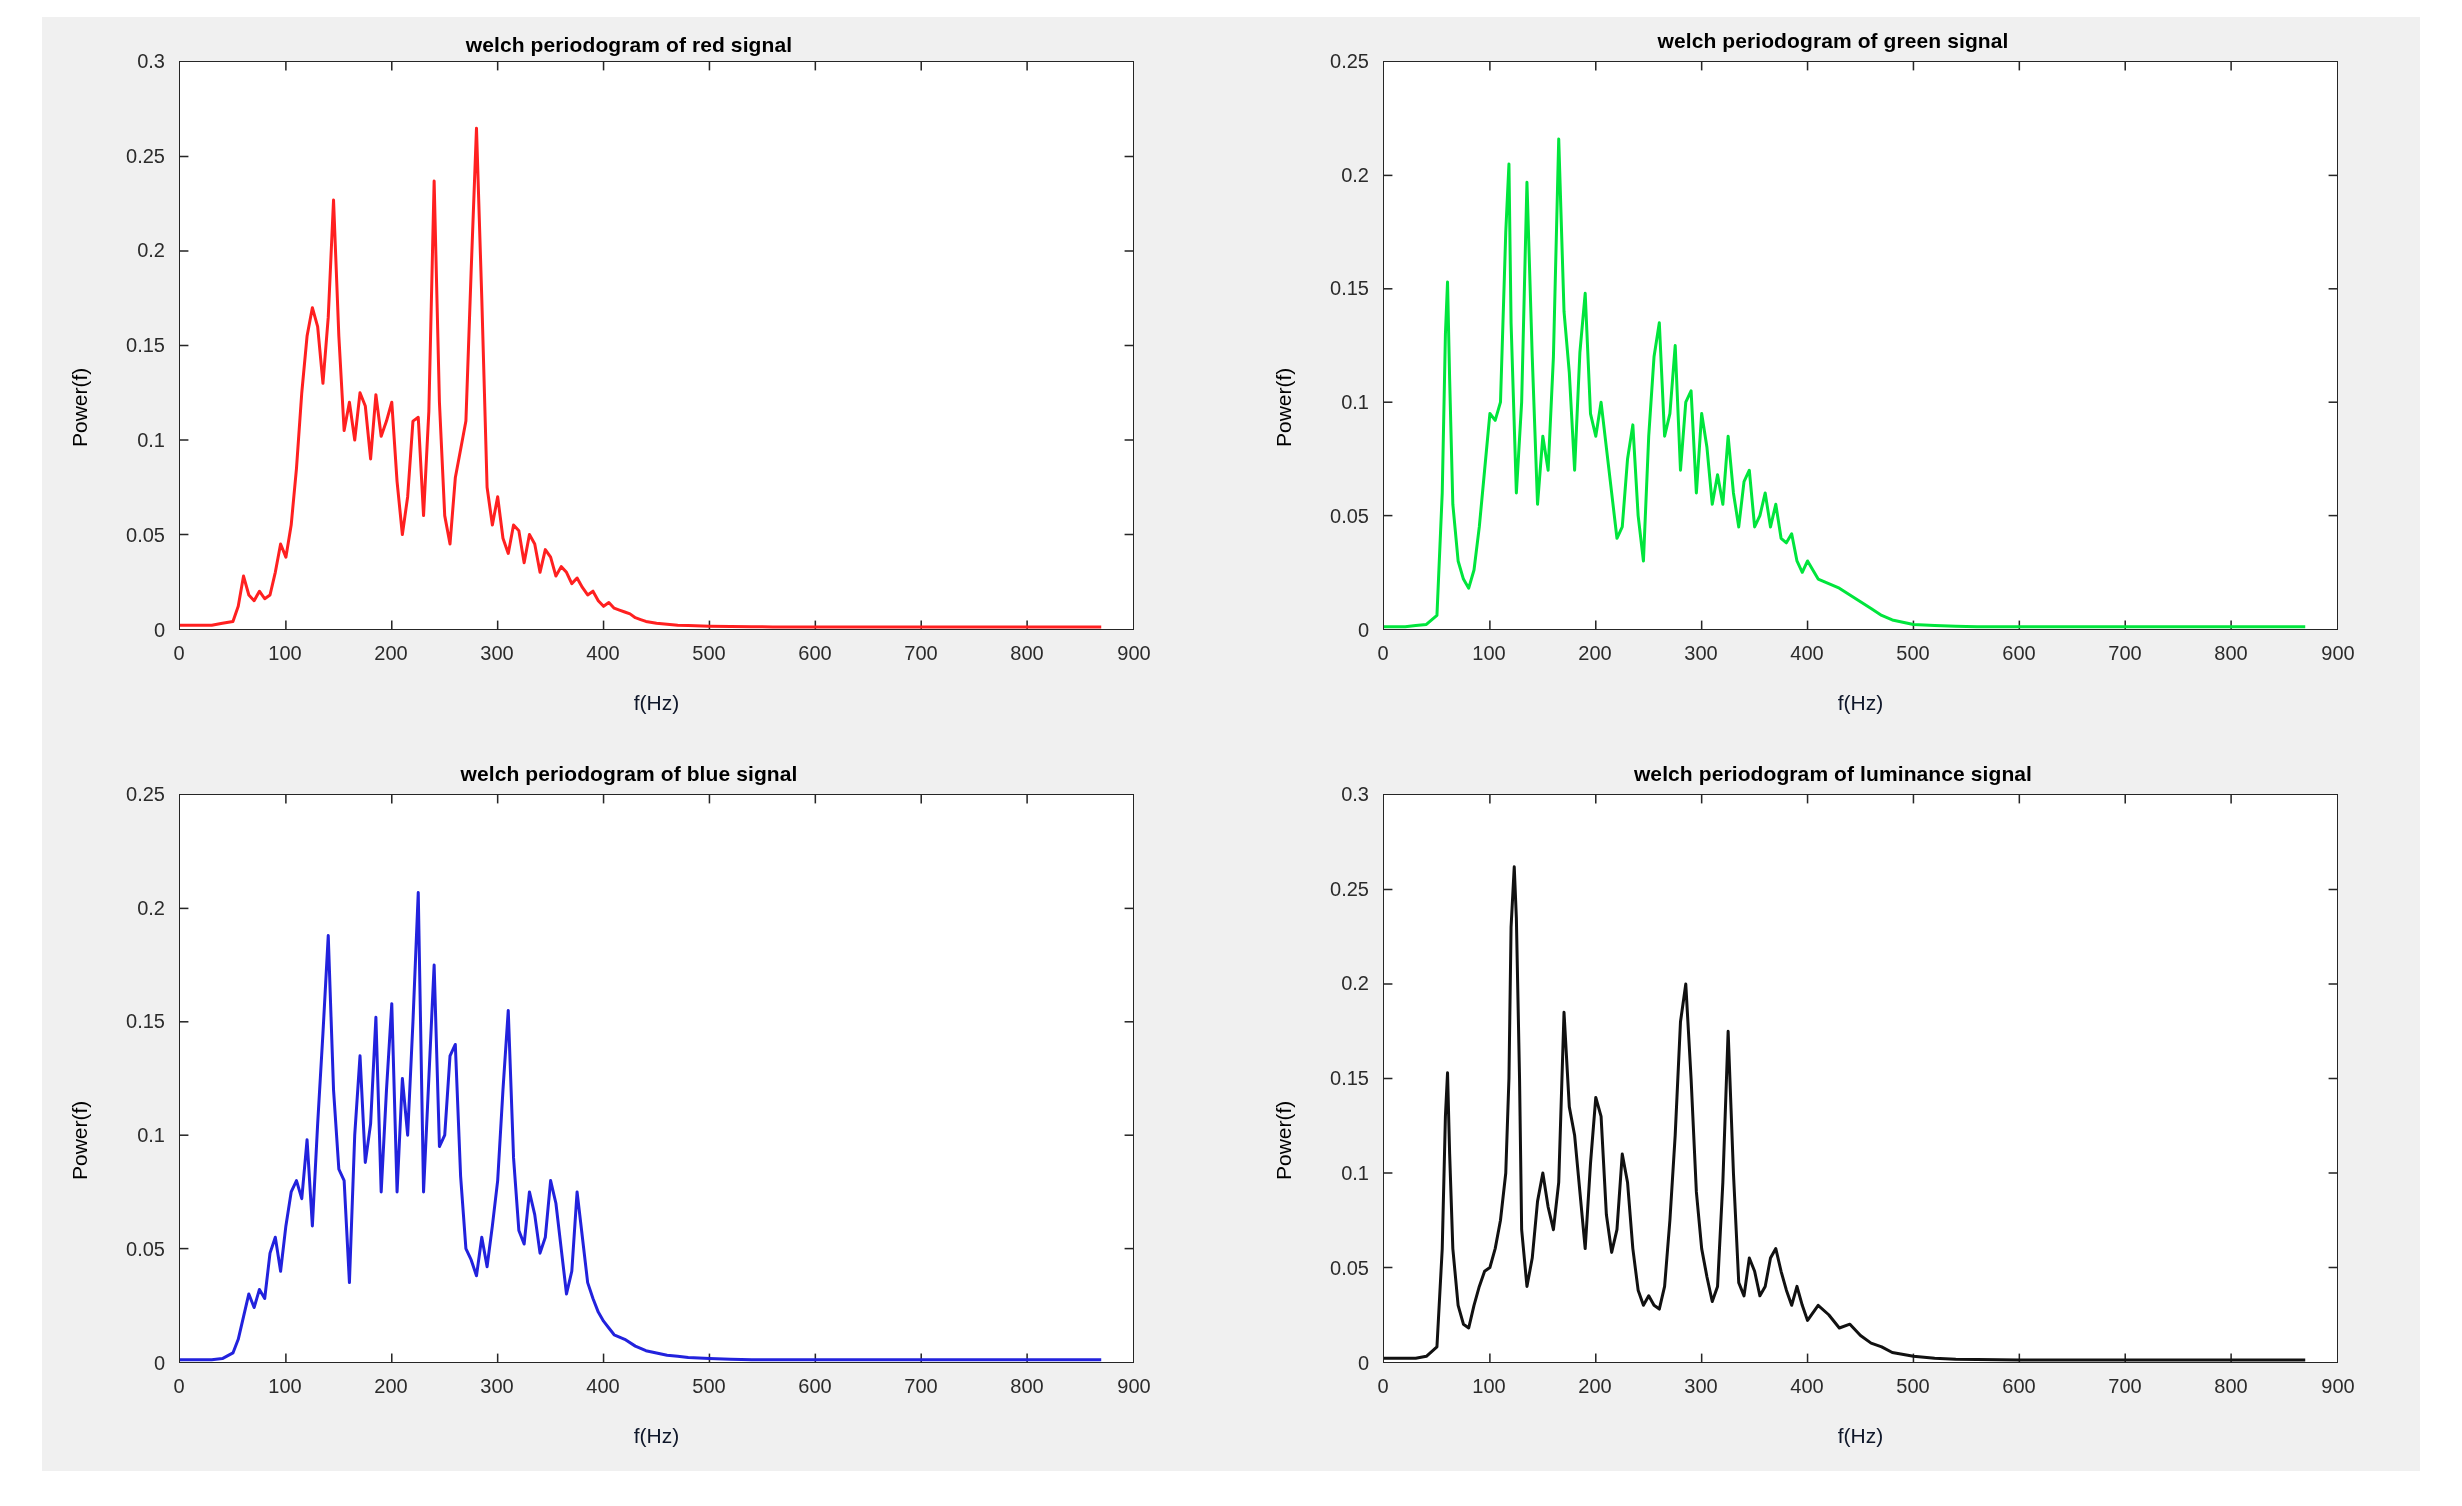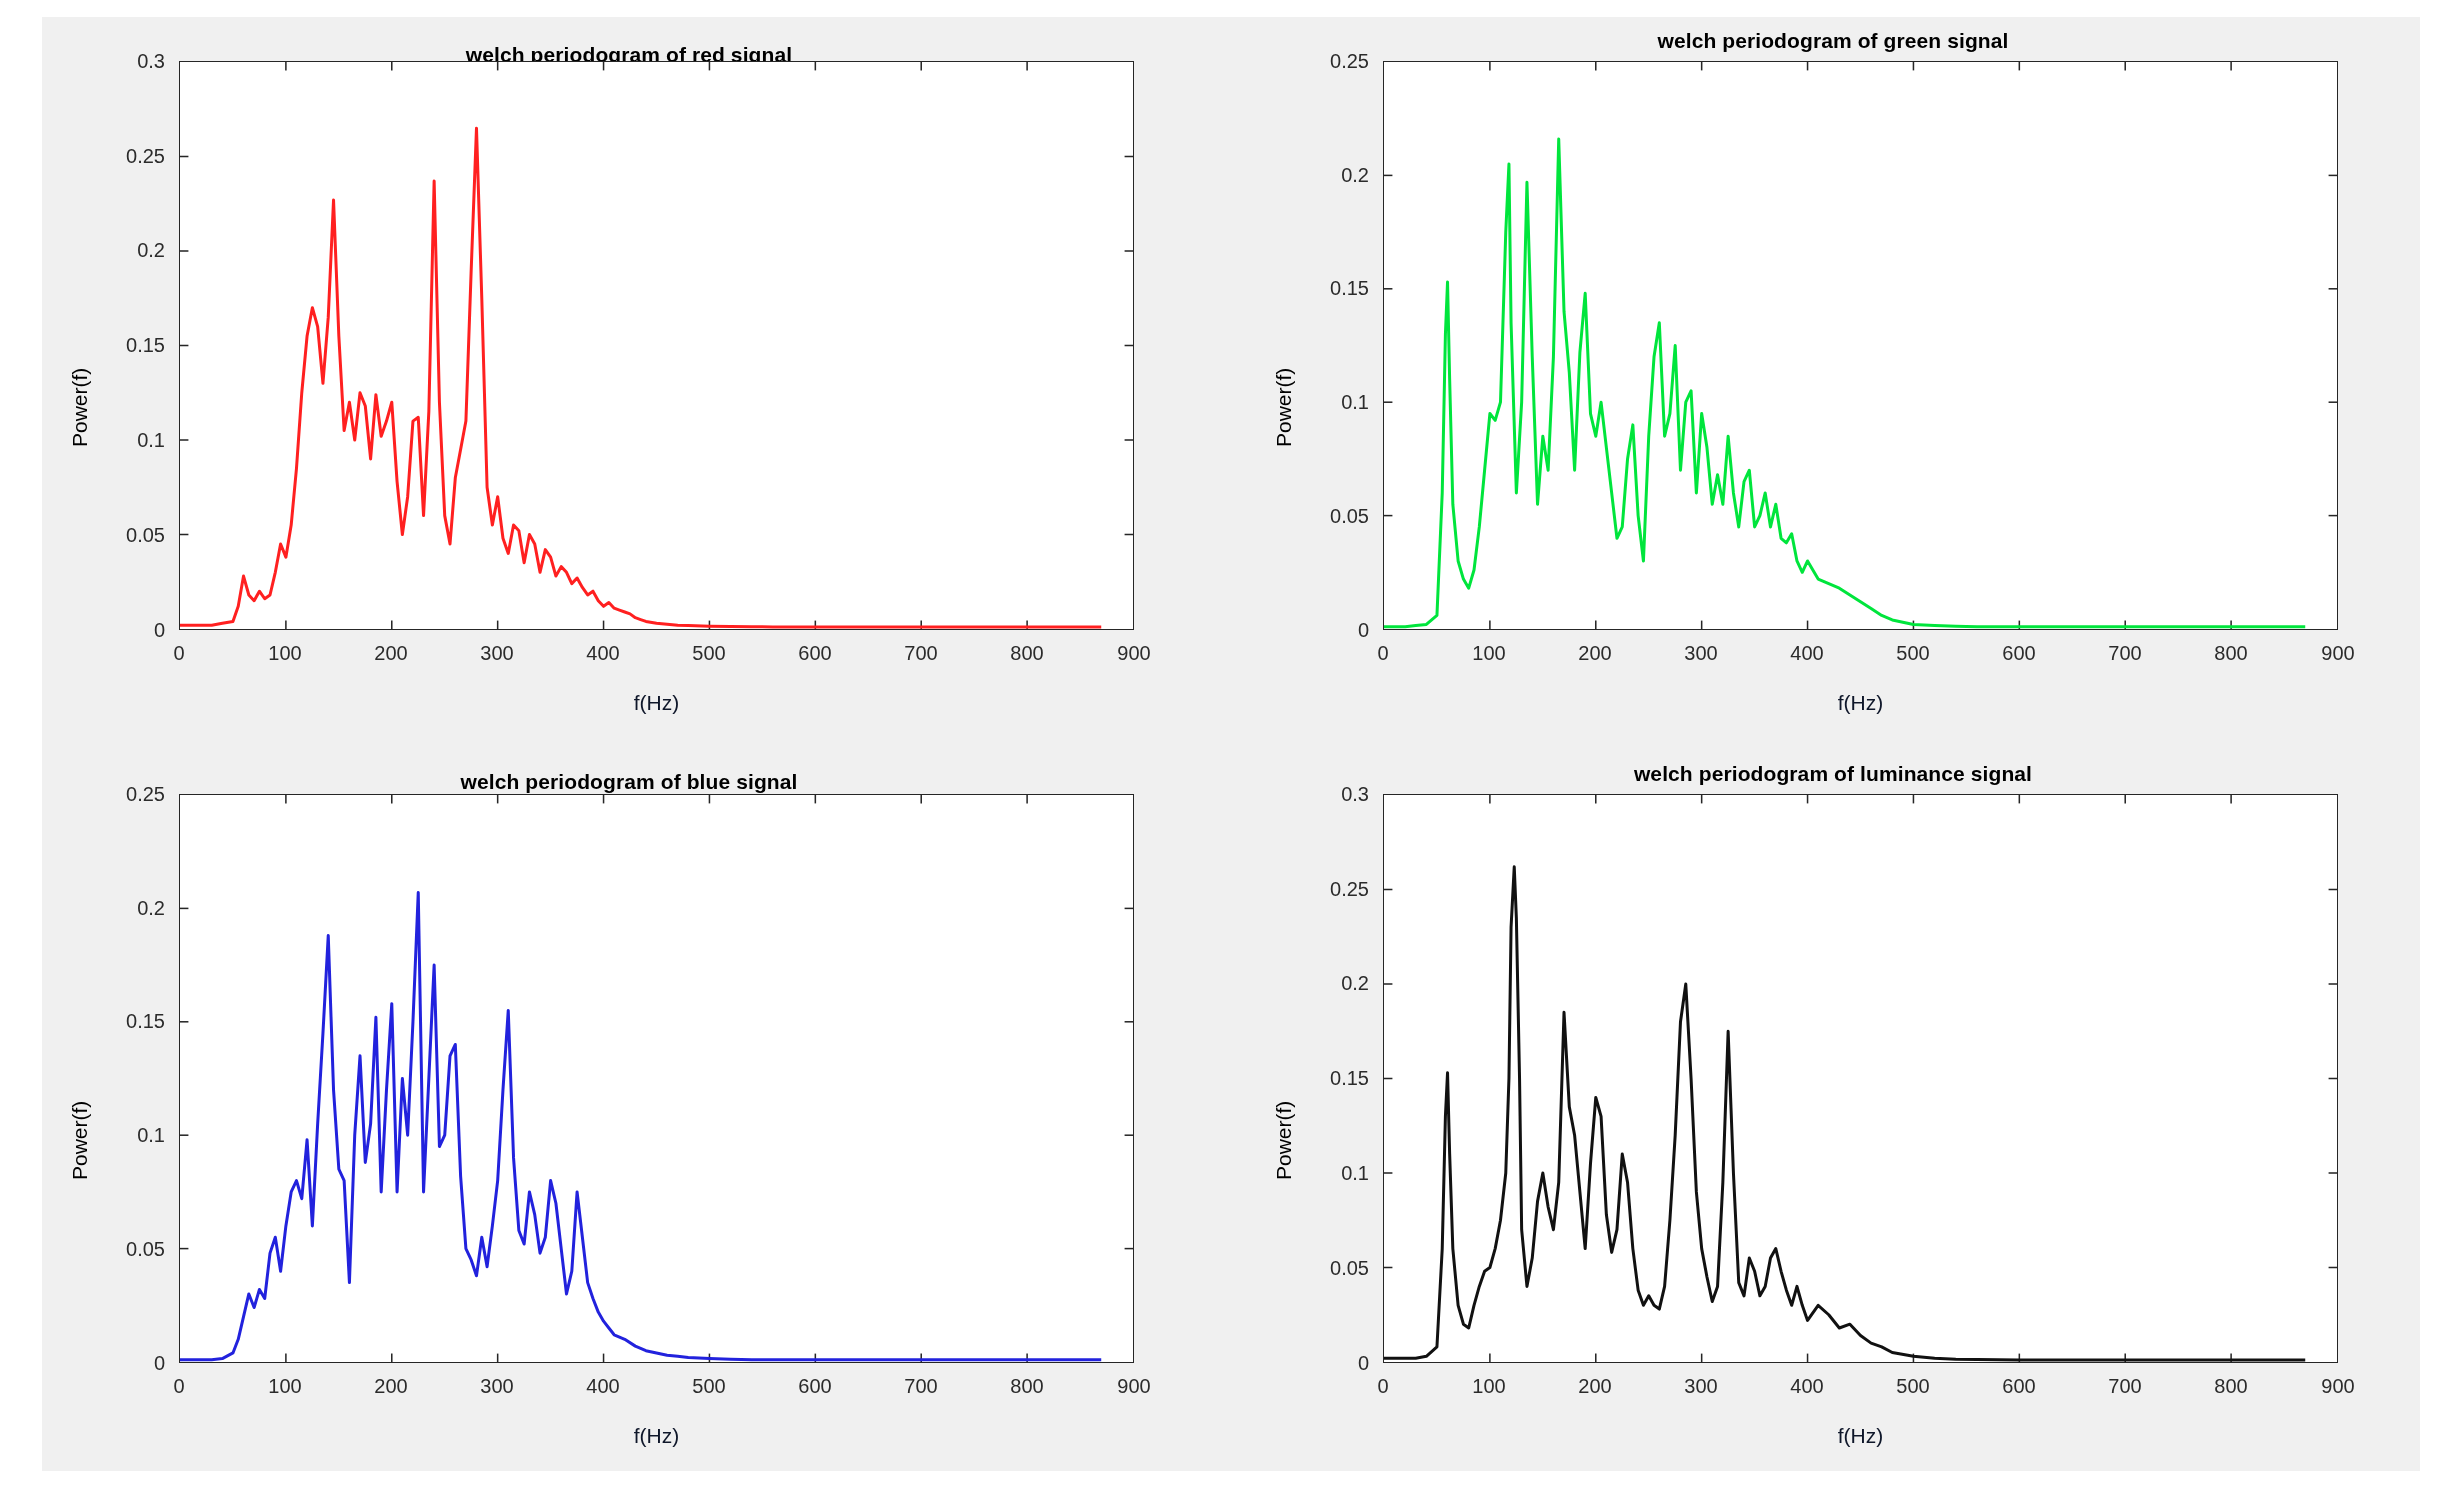--- a/index.html
+++ b/index.html
@@ -65,21 +65,21 @@
     transform-origin:0 0;
     transform:rotate(-90deg);
   }
 </style>
 </head>
 <body>
 
 <div id="figure">
 
   <div class="subplot" style="left:0px; top:0px; width:1174px; height:713px;">
-    <div class="sp-title" style="top:26px;">welch periodogram of red signal</div>
+    <div class="sp-title" style="top:16px;">welch periodogram of red signal</div>
     <div class="axes-box" id="axes-0" style="left:137px; top:44px; width:955px; height:569px;">
         <svg viewBox="0 0 1245 742" preserveAspectRatio="none">
           <line x1="138.33333333333331" x2="138.33333333333331" y1="742" y2="731" stroke="#262626" stroke-width="2"></line>
           <line x1="138.33333333333331" x2="138.33333333333331" y1="0" y2="11" stroke="#262626" stroke-width="2"></line>
           <line x1="276.66666666666663" x2="276.66666666666663" y1="742" y2="731" stroke="#262626" stroke-width="2"></line>
           <line x1="276.66666666666663" x2="276.66666666666663" y1="0" y2="11" stroke="#262626" stroke-width="2"></line>
           <line x1="415" x2="415" y1="742" y2="731" stroke="#262626" stroke-width="2"></line>
           <line x1="415" x2="415" y1="0" y2="11" stroke="#262626" stroke-width="2"></line>
           <line x1="553.3333333333333" x2="553.3333333333333" y1="742" y2="731" stroke="#262626" stroke-width="2"></line>
           <line x1="553.3333333333333" x2="553.3333333333333" y1="0" y2="11" stroke="#262626" stroke-width="2"></line>
@@ -174,21 +174,21 @@
         <div class="xtick-label" style="left: 561px; top: 625px;">400</div>
         <div class="xtick-label" style="left: 667px; top: 625px;">500</div>
         <div class="xtick-label" style="left: 773px; top: 625px;">600</div>
         <div class="xtick-label" style="left: 879px; top: 625px;">700</div>
         <div class="xtick-label" style="left: 985px; top: 625px;">800</div>
         <div class="xtick-label" style="left: 1092px; top: 625px;">900</div>
       </div>
   </div>
 
   <div class="subplot" style="left:0px; top:733px; width:1174px; height:713px;">
-    <div class="sp-title" style="top:12.3px;margin-top:8px;">welch periodogram of blue signal</div>
+    <div class="sp-title" style="top:12.3px;">welch periodogram of blue signal</div>
     <div class="axes-box" id="axes-2" style="left:137px; top:44px; width:955px; height:569px;">
         <svg viewBox="0 0 1245 742" preserveAspectRatio="none">
           <line x1="138.33333333333331" x2="138.33333333333331" y1="742" y2="731" stroke="#262626" stroke-width="2"></line>
           <line x1="138.33333333333331" x2="138.33333333333331" y1="0" y2="11" stroke="#262626" stroke-width="2"></line>
           <line x1="276.66666666666663" x2="276.66666666666663" y1="742" y2="731" stroke="#262626" stroke-width="2"></line>
           <line x1="276.66666666666663" x2="276.66666666666663" y1="0" y2="11" stroke="#262626" stroke-width="2"></line>
           <line x1="415" x2="415" y1="742" y2="731" stroke="#262626" stroke-width="2"></line>
           <line x1="415" x2="415" y1="0" y2="11" stroke="#262626" stroke-width="2"></line>
           <line x1="553.3333333333333" x2="553.3333333333333" y1="742" y2="731" stroke="#262626" stroke-width="2"></line>
           <line x1="553.3333333333333" x2="553.3333333333333" y1="0" y2="11" stroke="#262626" stroke-width="2"></line>

